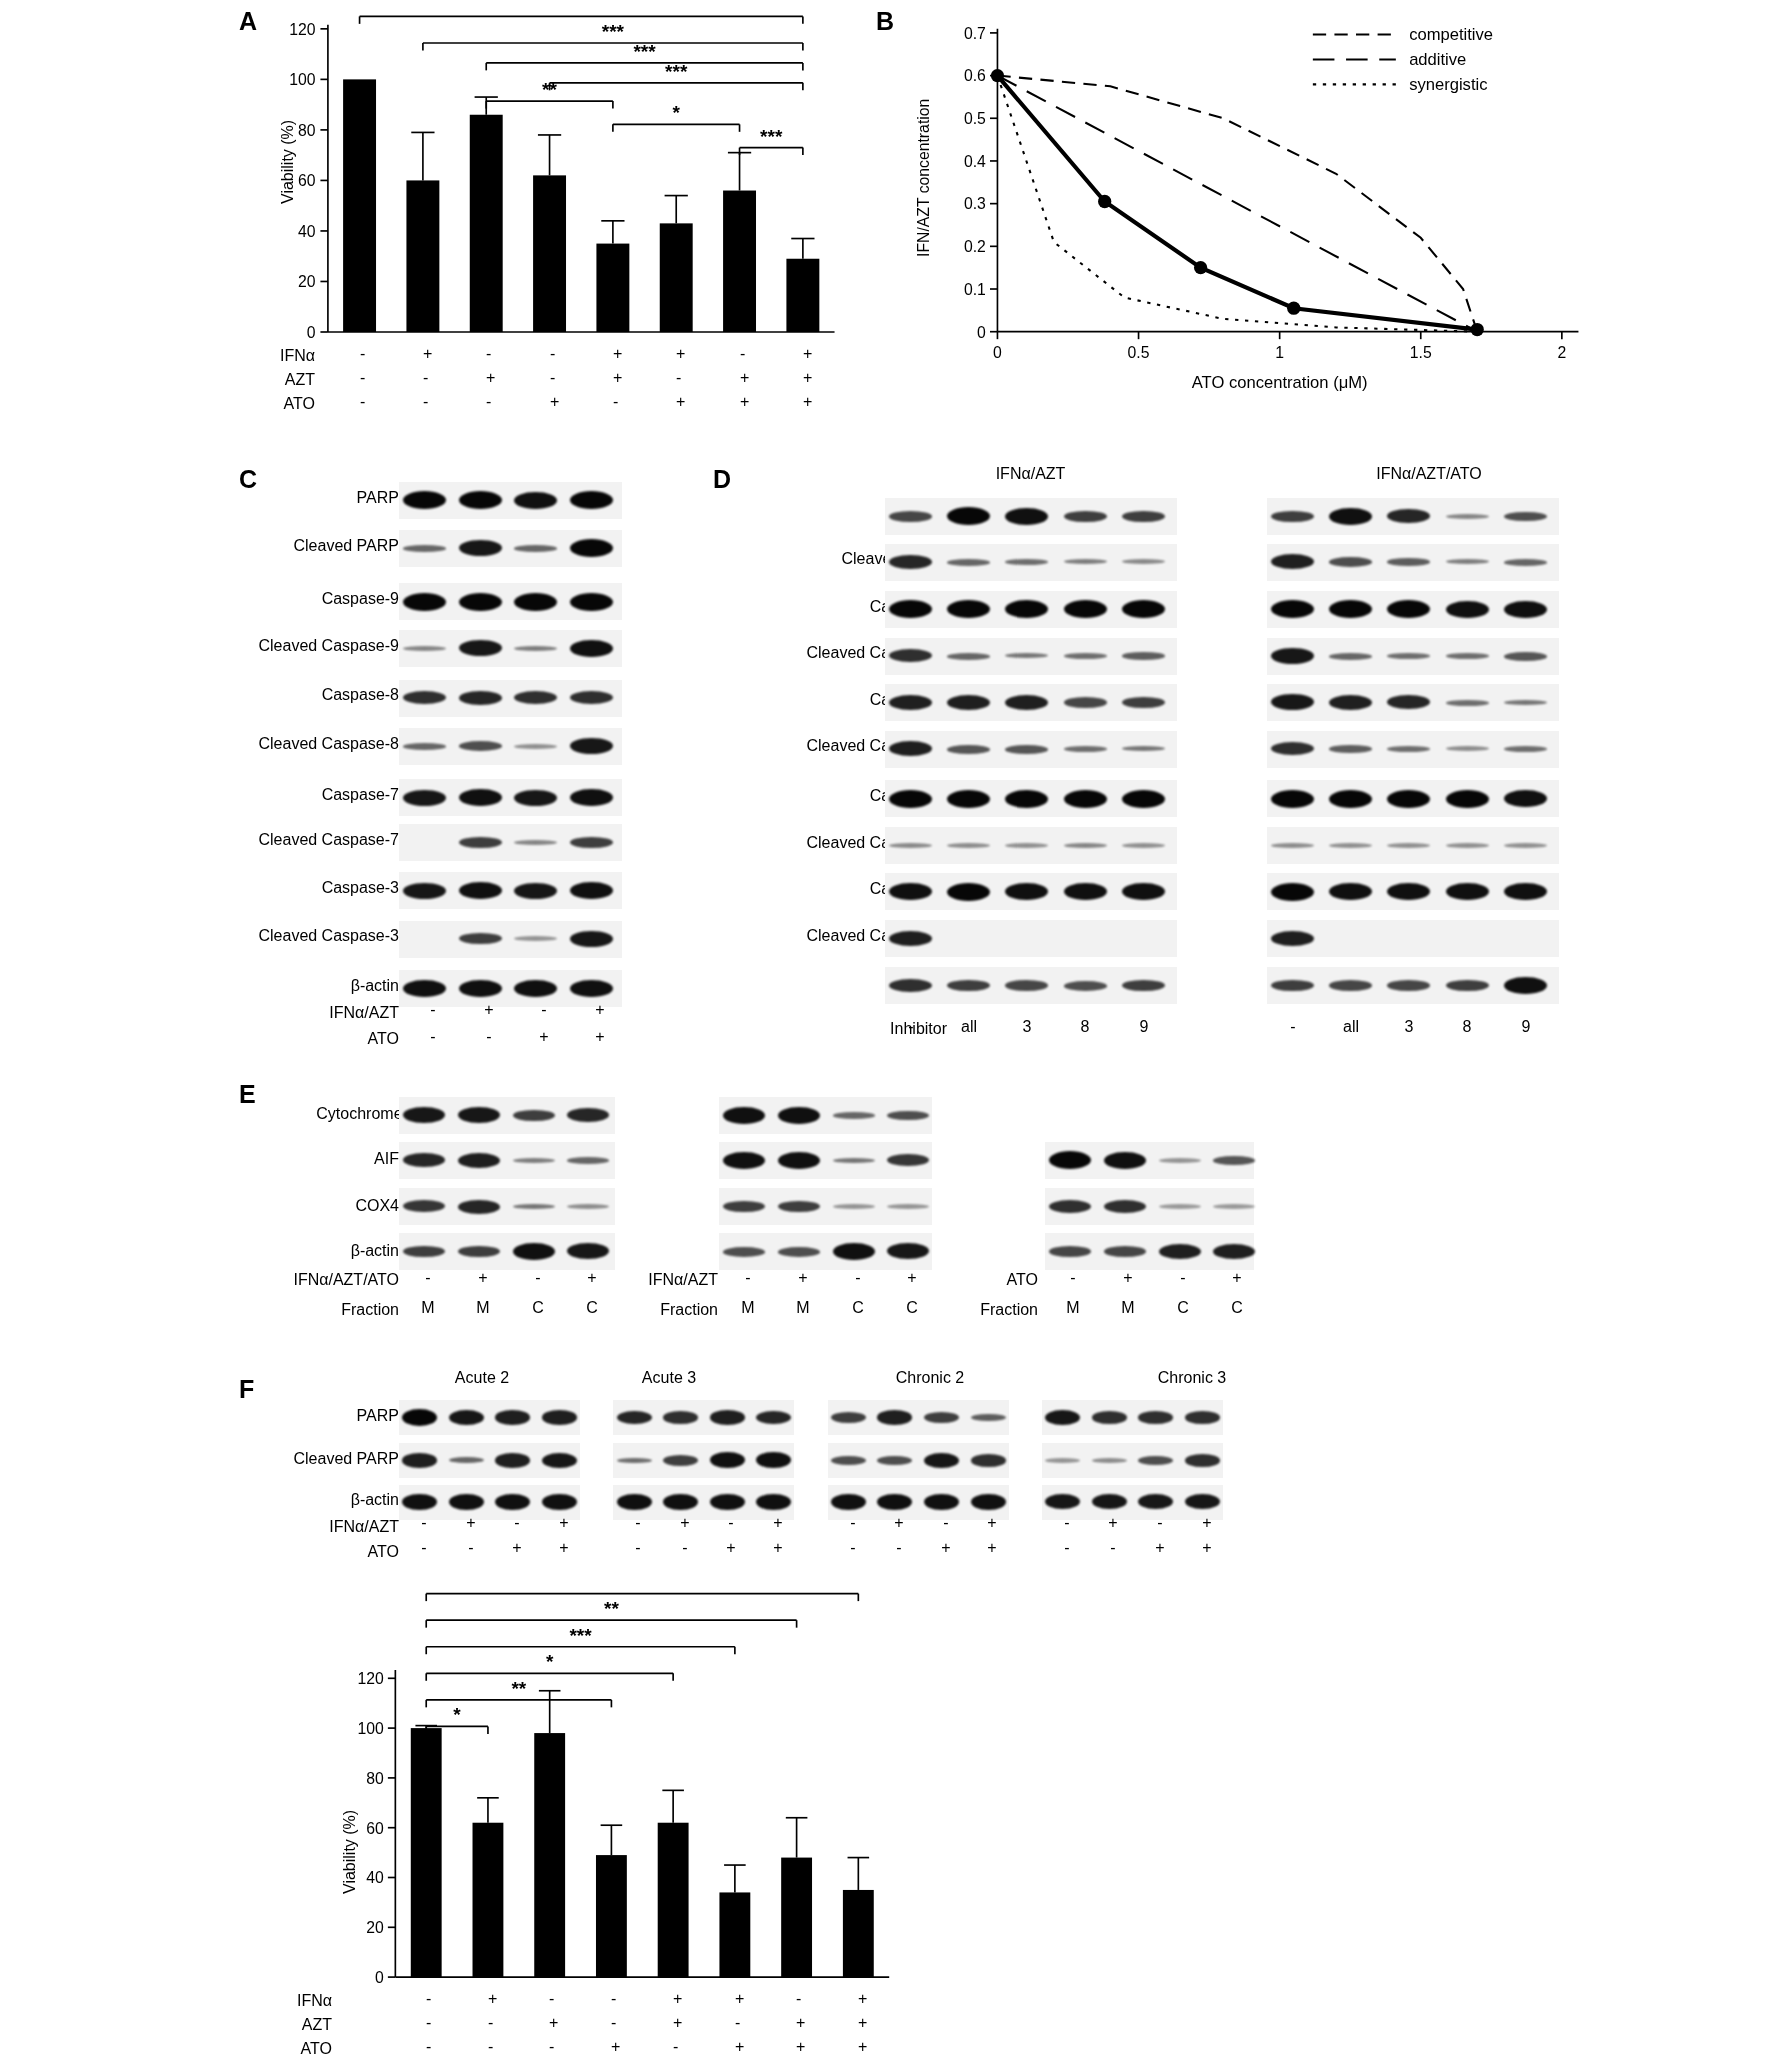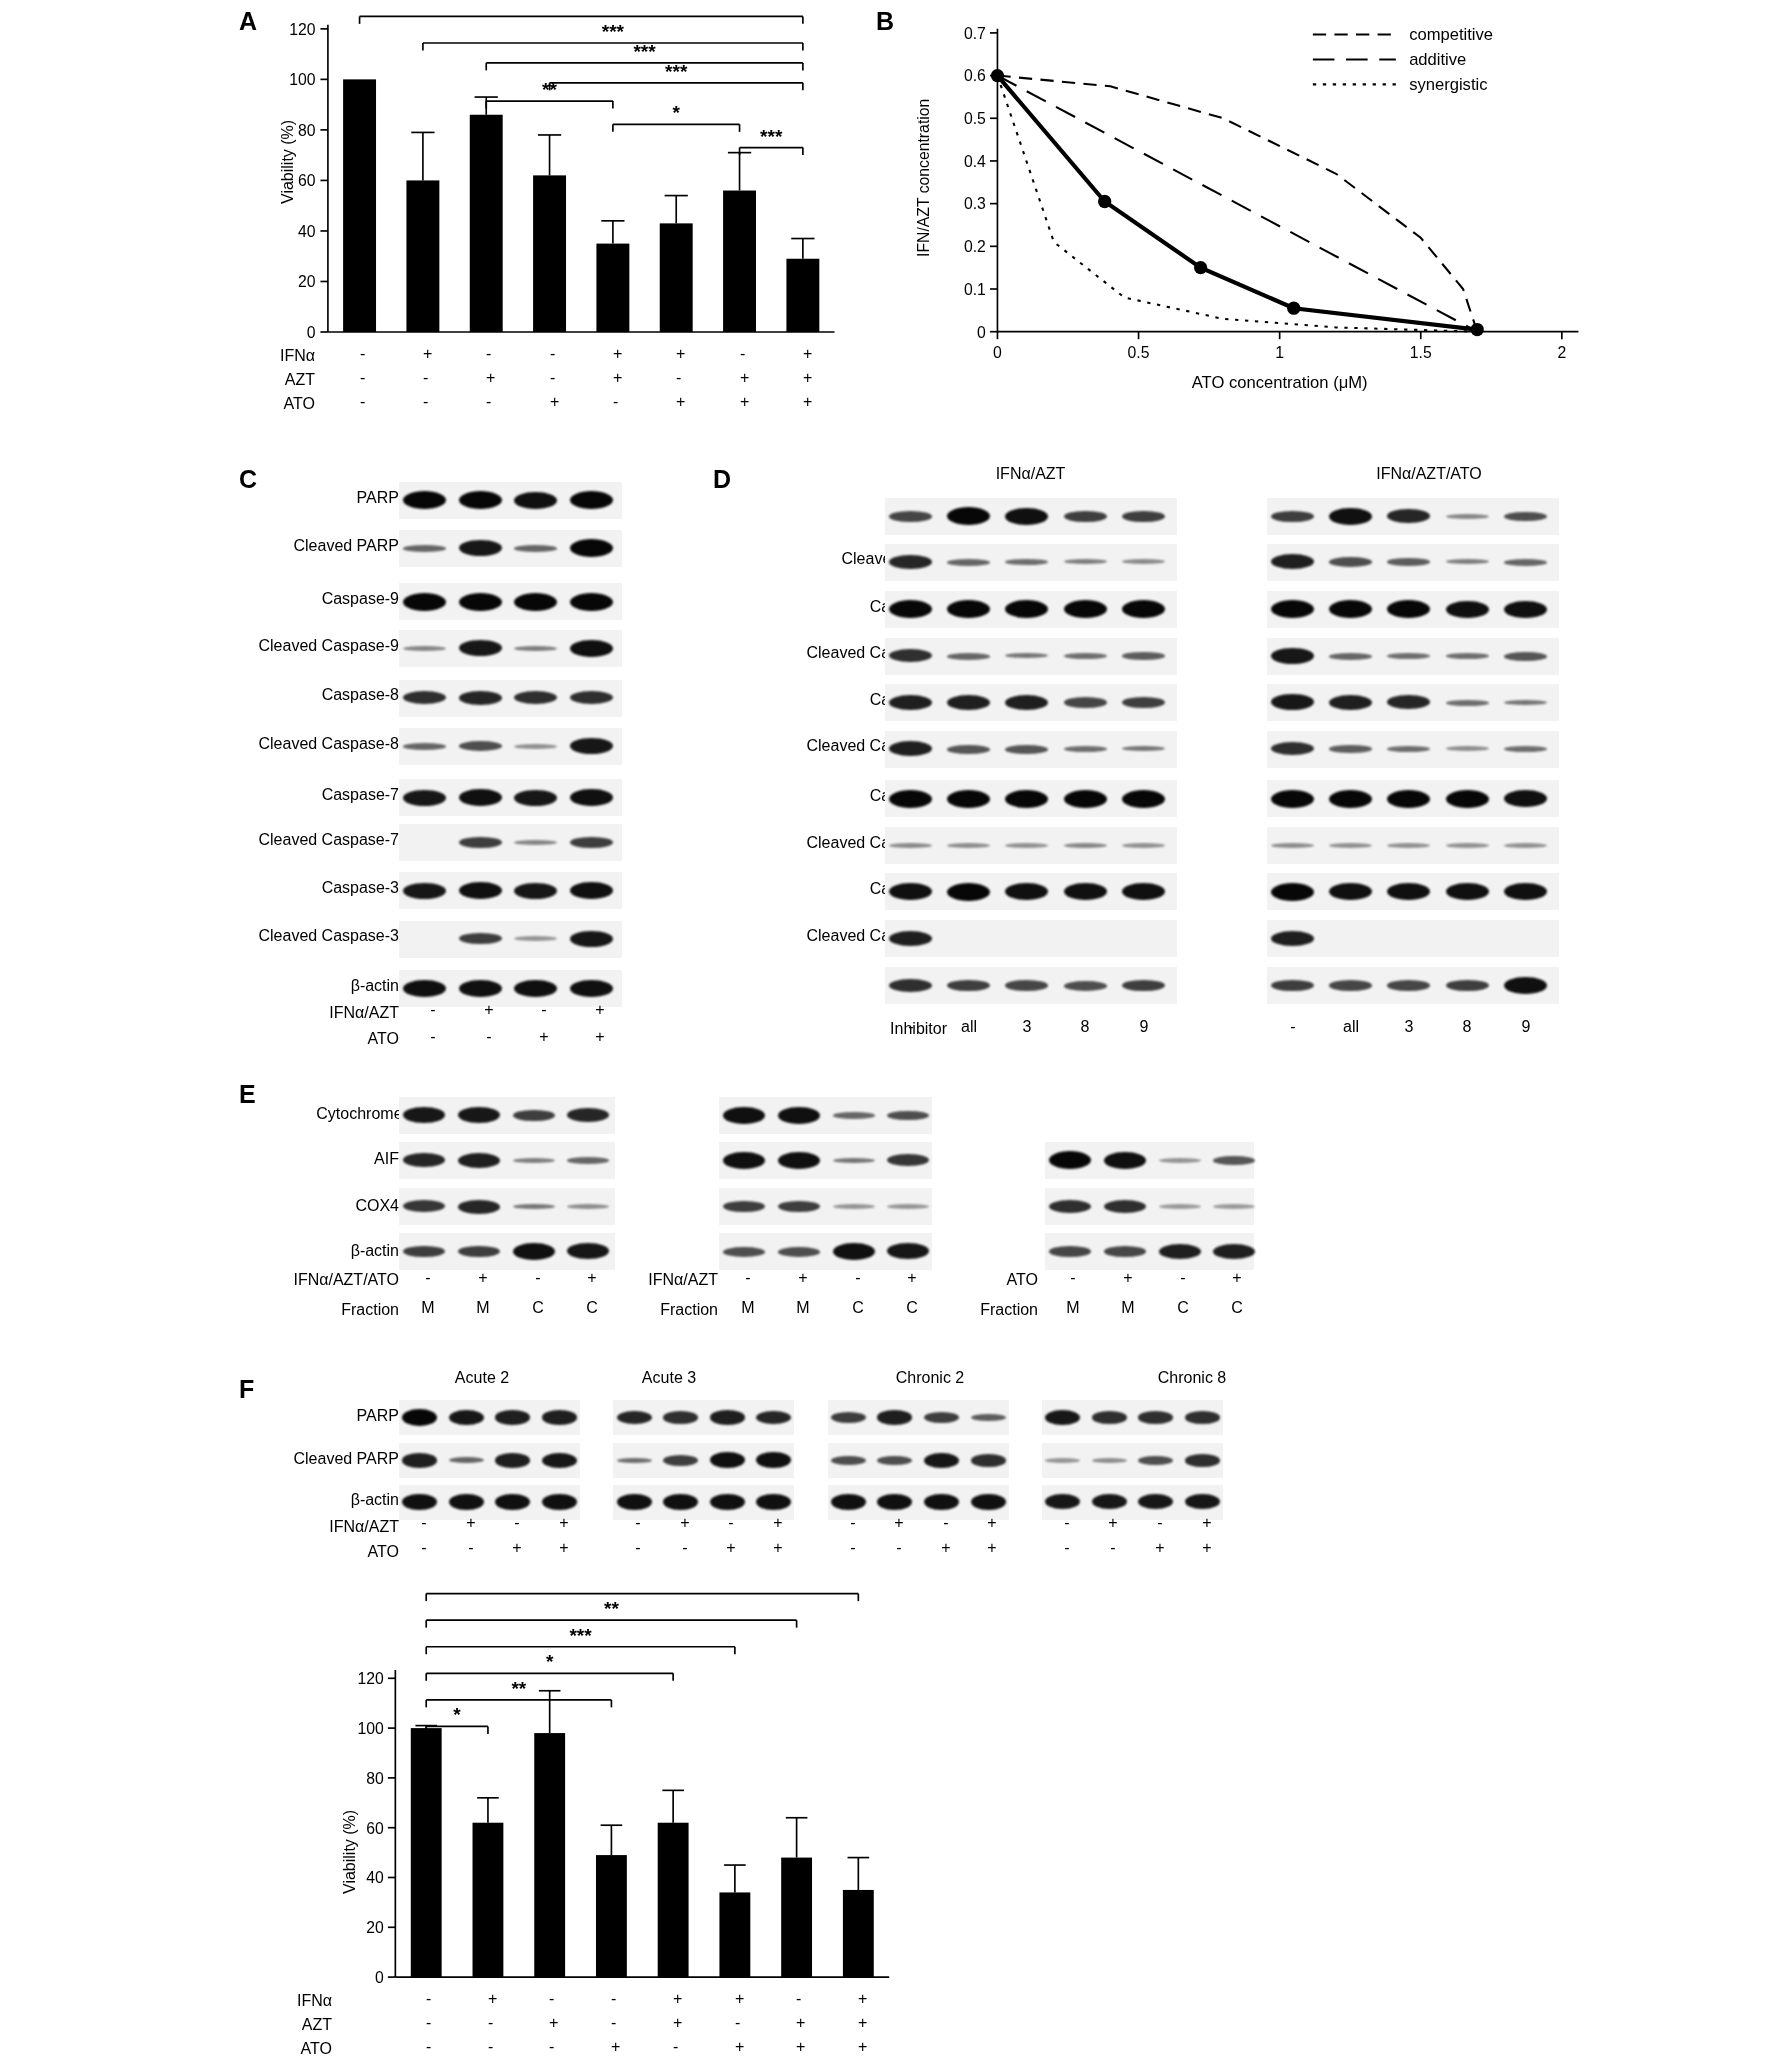--- a/index.html
+++ b/index.html
@@ -521,21 +521,21 @@
     <div class="ctr" style="left: 0px; width: 50px; top: 30px;">M</div>
     <div class="ctr" style="left: 55px; width: 50px; top: 30px;">M</div>
     <div class="ctr" style="left: 110px; width: 50px; top: 30px;">C</div>
     <div class="ctr" style="left: 164px; width: 50px; top: 30px;">C</div>
   </div>
 
 <div class="panel-letter" style="left:239px;top:1375px;">F</div>
 <div class="ctr" style="left:399px;top:1369px;width:166px;">Acute 2</div>
 <div class="ctr" style="left:586px;top:1369px;width:166px;">Acute 3</div>
 <div class="ctr" style="left:847px;top:1369px;width:166px;">Chronic 2</div>
-<div class="ctr" style="left:1109px;top:1369px;width:166px;">Chronic 8</div>
+<div class="ctr" style="left:1109px;top:1369px;width:166px;">Chronic 3</div>
 
 <div id="panelF-labels" style="position:absolute;left:249px;top:1400px;width:150px;">
     <div class="lbl-r" style="left: 0px; width: 150px; top: 6.6px;">PARP</div>
     <div class="lbl-r" style="left: 0px; width: 150px; top: 50px;">Cleaved PARP</div>
     <div class="lbl-r" style="left: 0px; width: 150px; top: 91px;">β-actin</div>
   </div>
 <div id="panelF-blots" style="position:absolute;left:399px;top:1400px;width:897px;height:116px;">
     <div class="blotbox" style="left: 0px; top: 0px; width: 181px; height: 35px;"></div>
     <div class="band" style="left: 3.3px; top: 8.8px; width: 35px; height: 17px; opacity: 0.9675; filter: blur(1.2px);"></div>
     <div class="band" style="left: 50px; top: 9.7px; width: 35px; height: 15.4px; opacity: 0.9025; filter: blur(1.2px);"></div>

